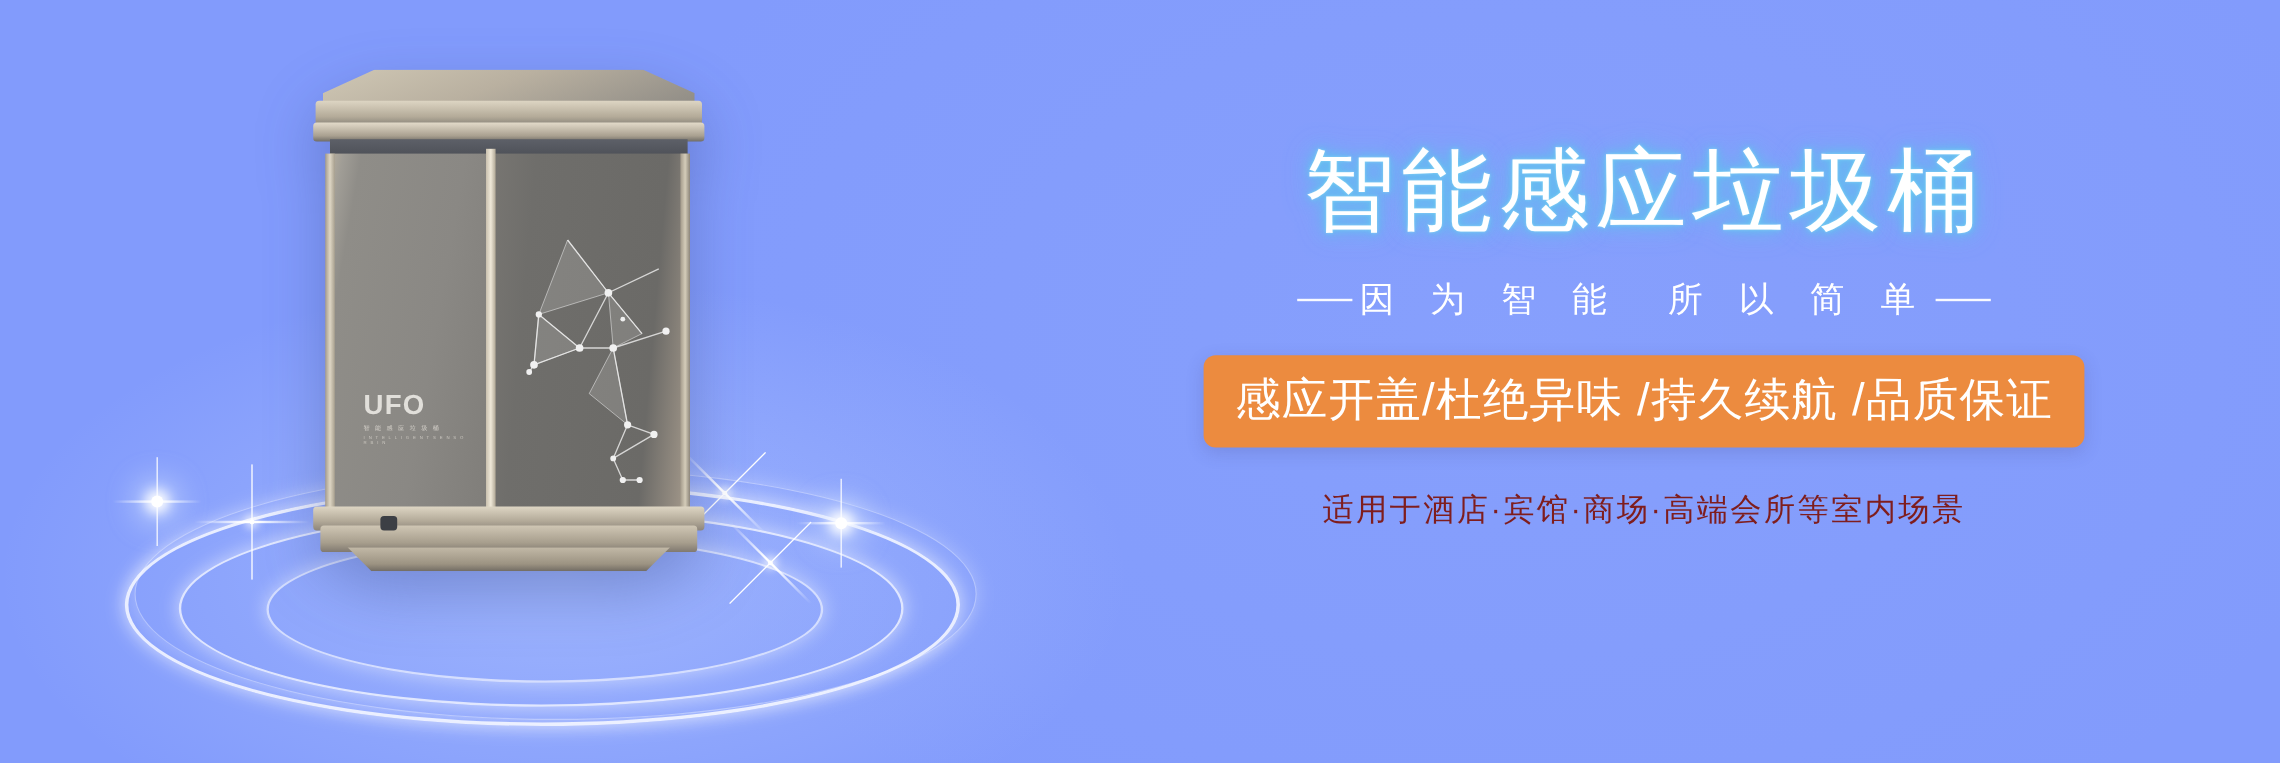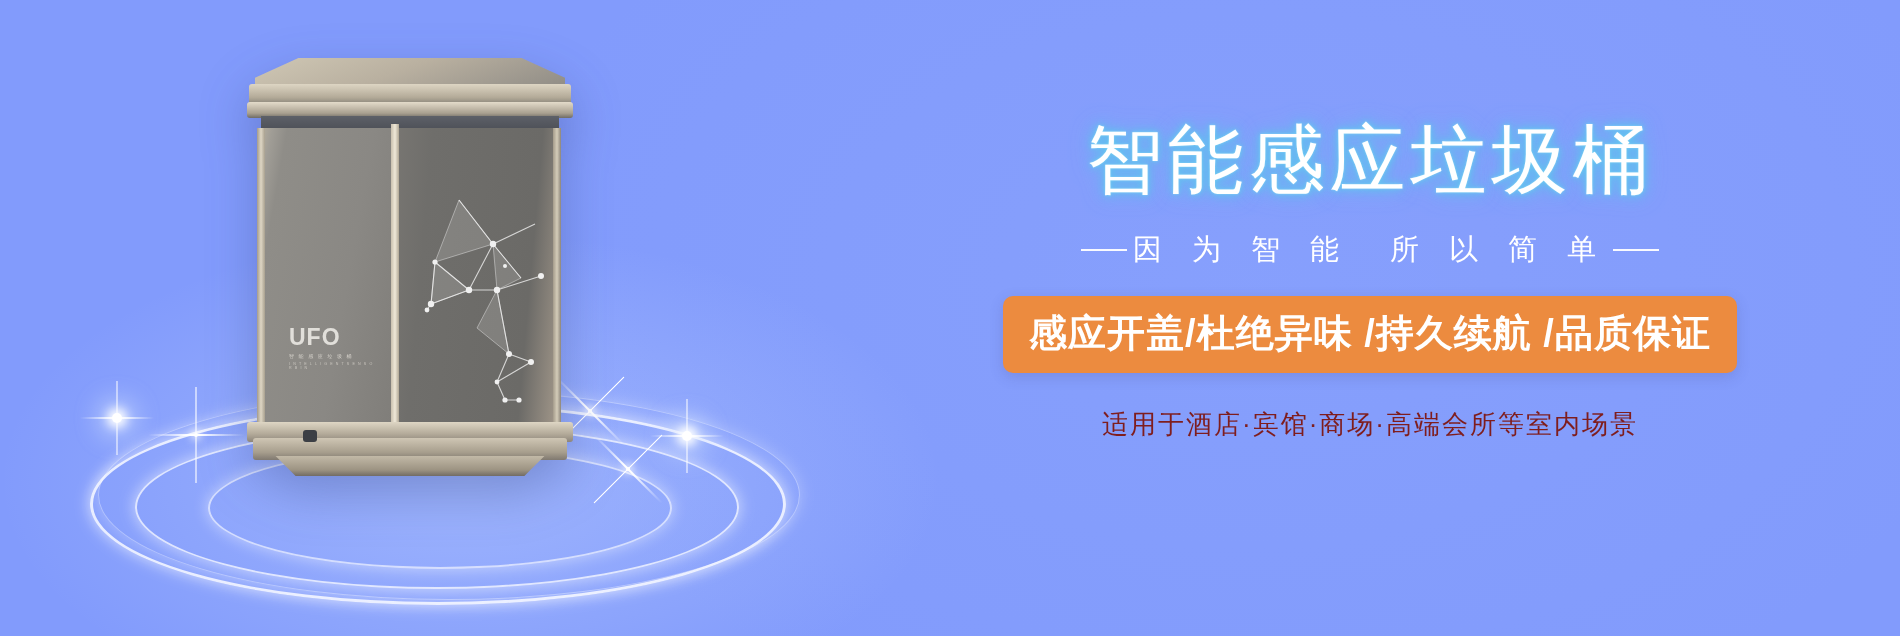--- a/index.html
+++ b/index.html
@@ -22,21 +22,21 @@
     left: 0; top: 0; right: 0; bottom: 0;
     background:
       radial-gradient(ellipse 760px 400px at 470px 480px, rgba(200,218,255,0.40) 0%, rgba(200,218,255,0.0) 62%),
       radial-gradient(ellipse 1100px 700px at 1250px 280px, rgba(150,175,255,0.22) 0%, rgba(150,175,255,0) 70%);
     pointer-events: none;
   }
 
   
   .product-area {
     position: absolute;
-    left: 70px;
+    left: 84px;
     top: 30px;
     width: 760px;
     height: 580px;
   }
 
   
   .ripples {
     position: absolute;
     left: 20px;
     top: 355px;
@@ -256,21 +256,21 @@
   }
 
   .pill {
     display: inline-block;
     margin-top: 26px;
     padding: 12px 26px 14px 26px;
     background: #EC8B3F;
     border-radius: 10px;
     color: #ffffff;
     font-size: 38px;
-    font-weight: 700;
+    font-weight: 400;
     letter-spacing: 1px;
     white-space: nowrap;
     box-shadow: 0 4px 14px rgba(60,60,120,0.18);
   }
 
   .tagline {
     margin-top: 34px;
     font-size: 26px;
     color: #7f1d1d;
     letter-spacing: 2px;

